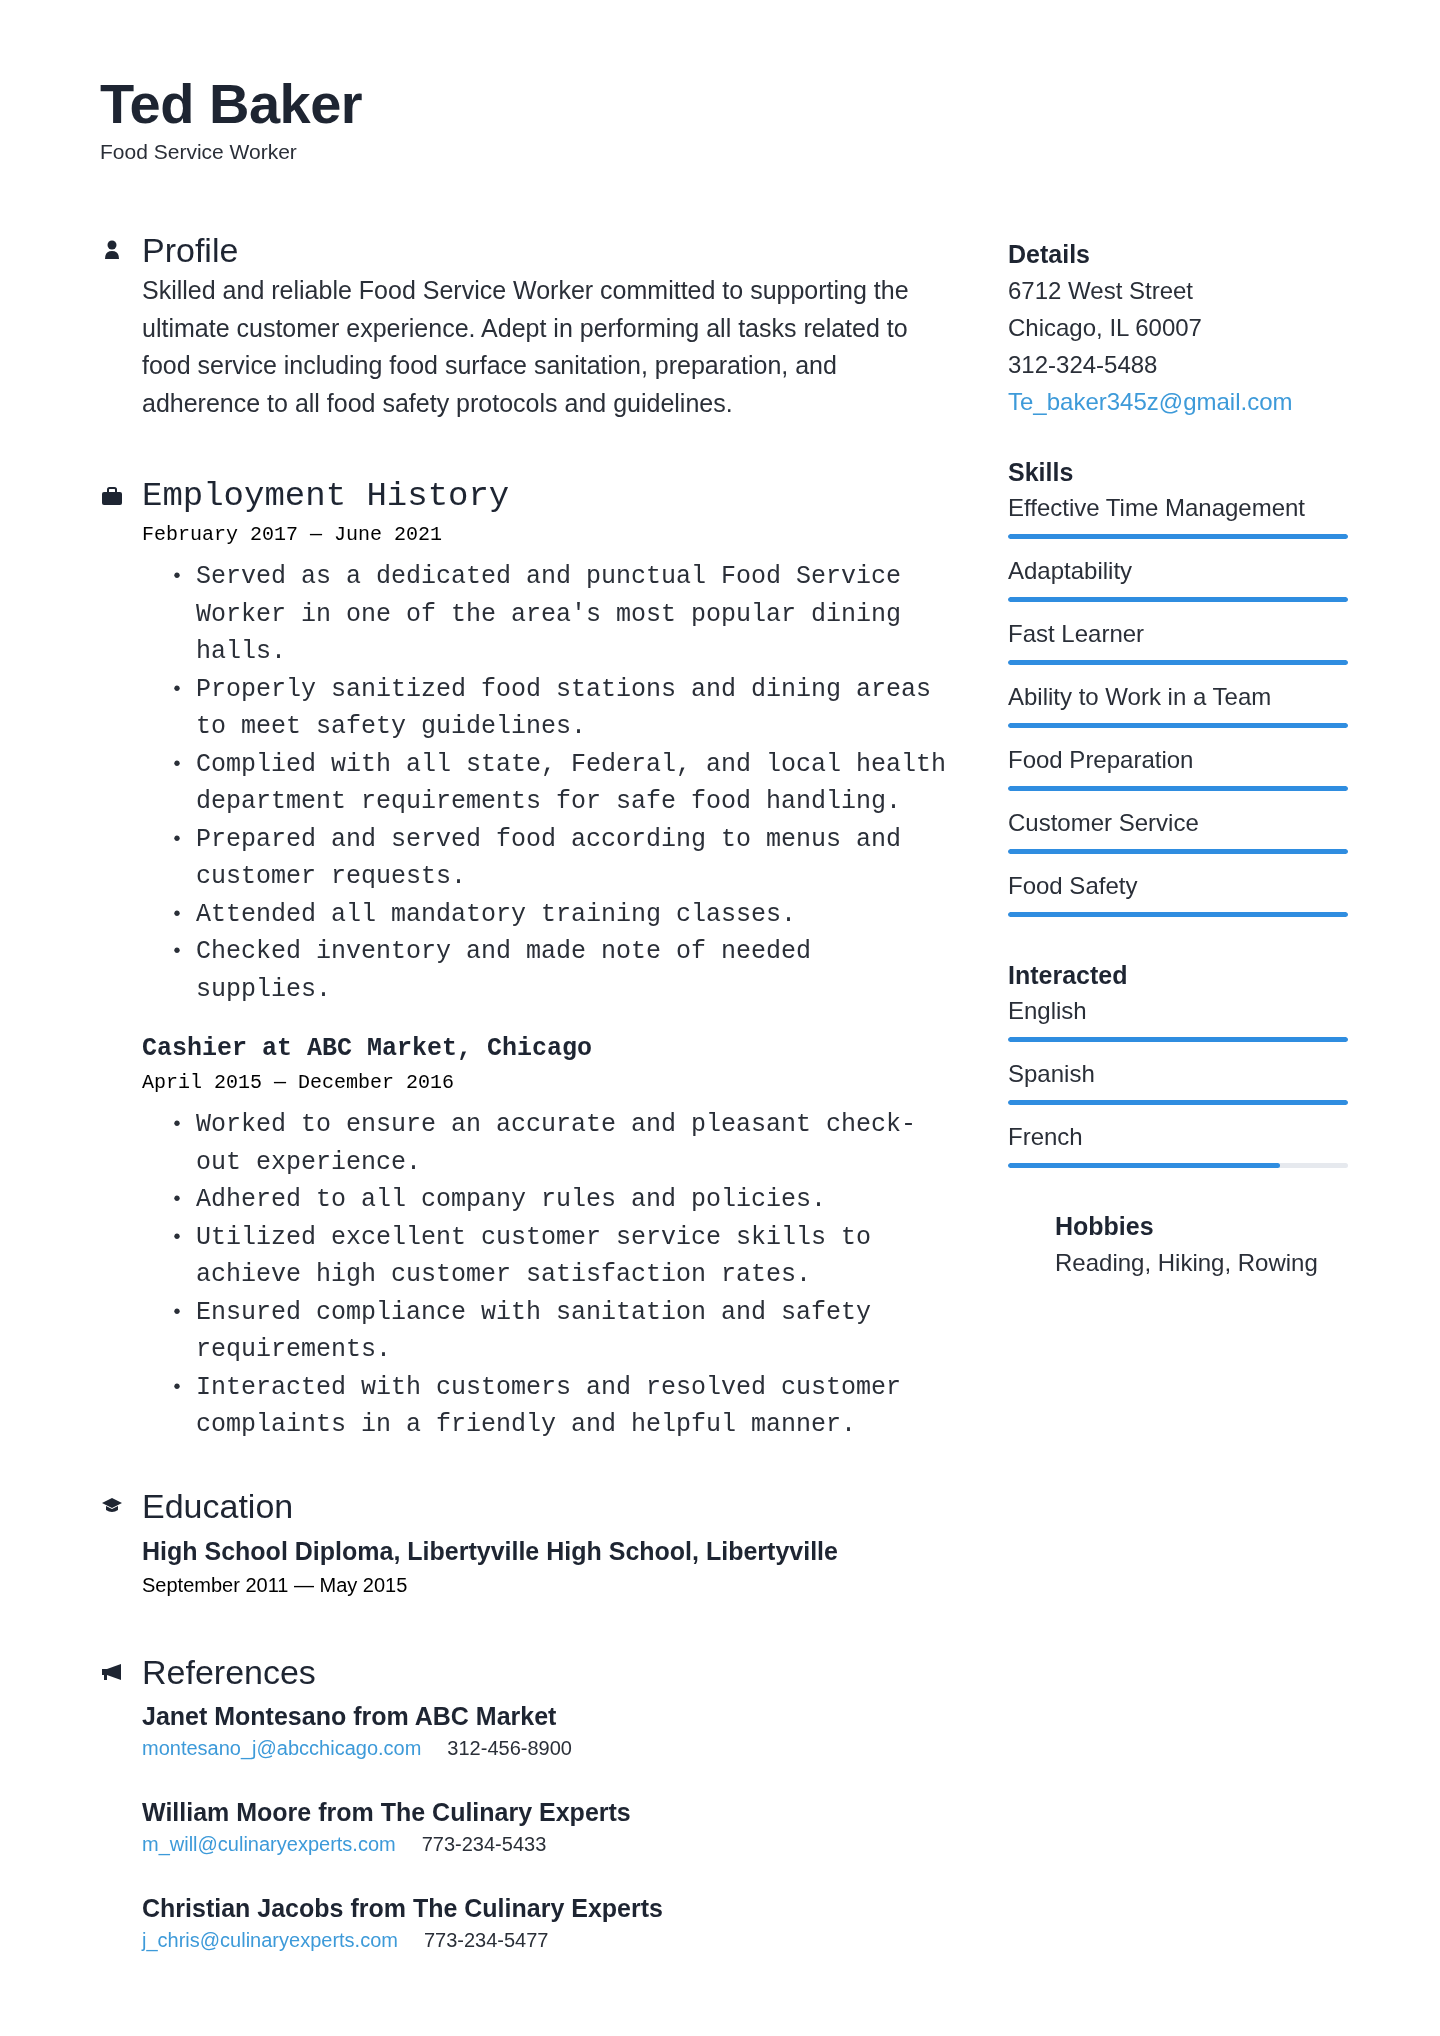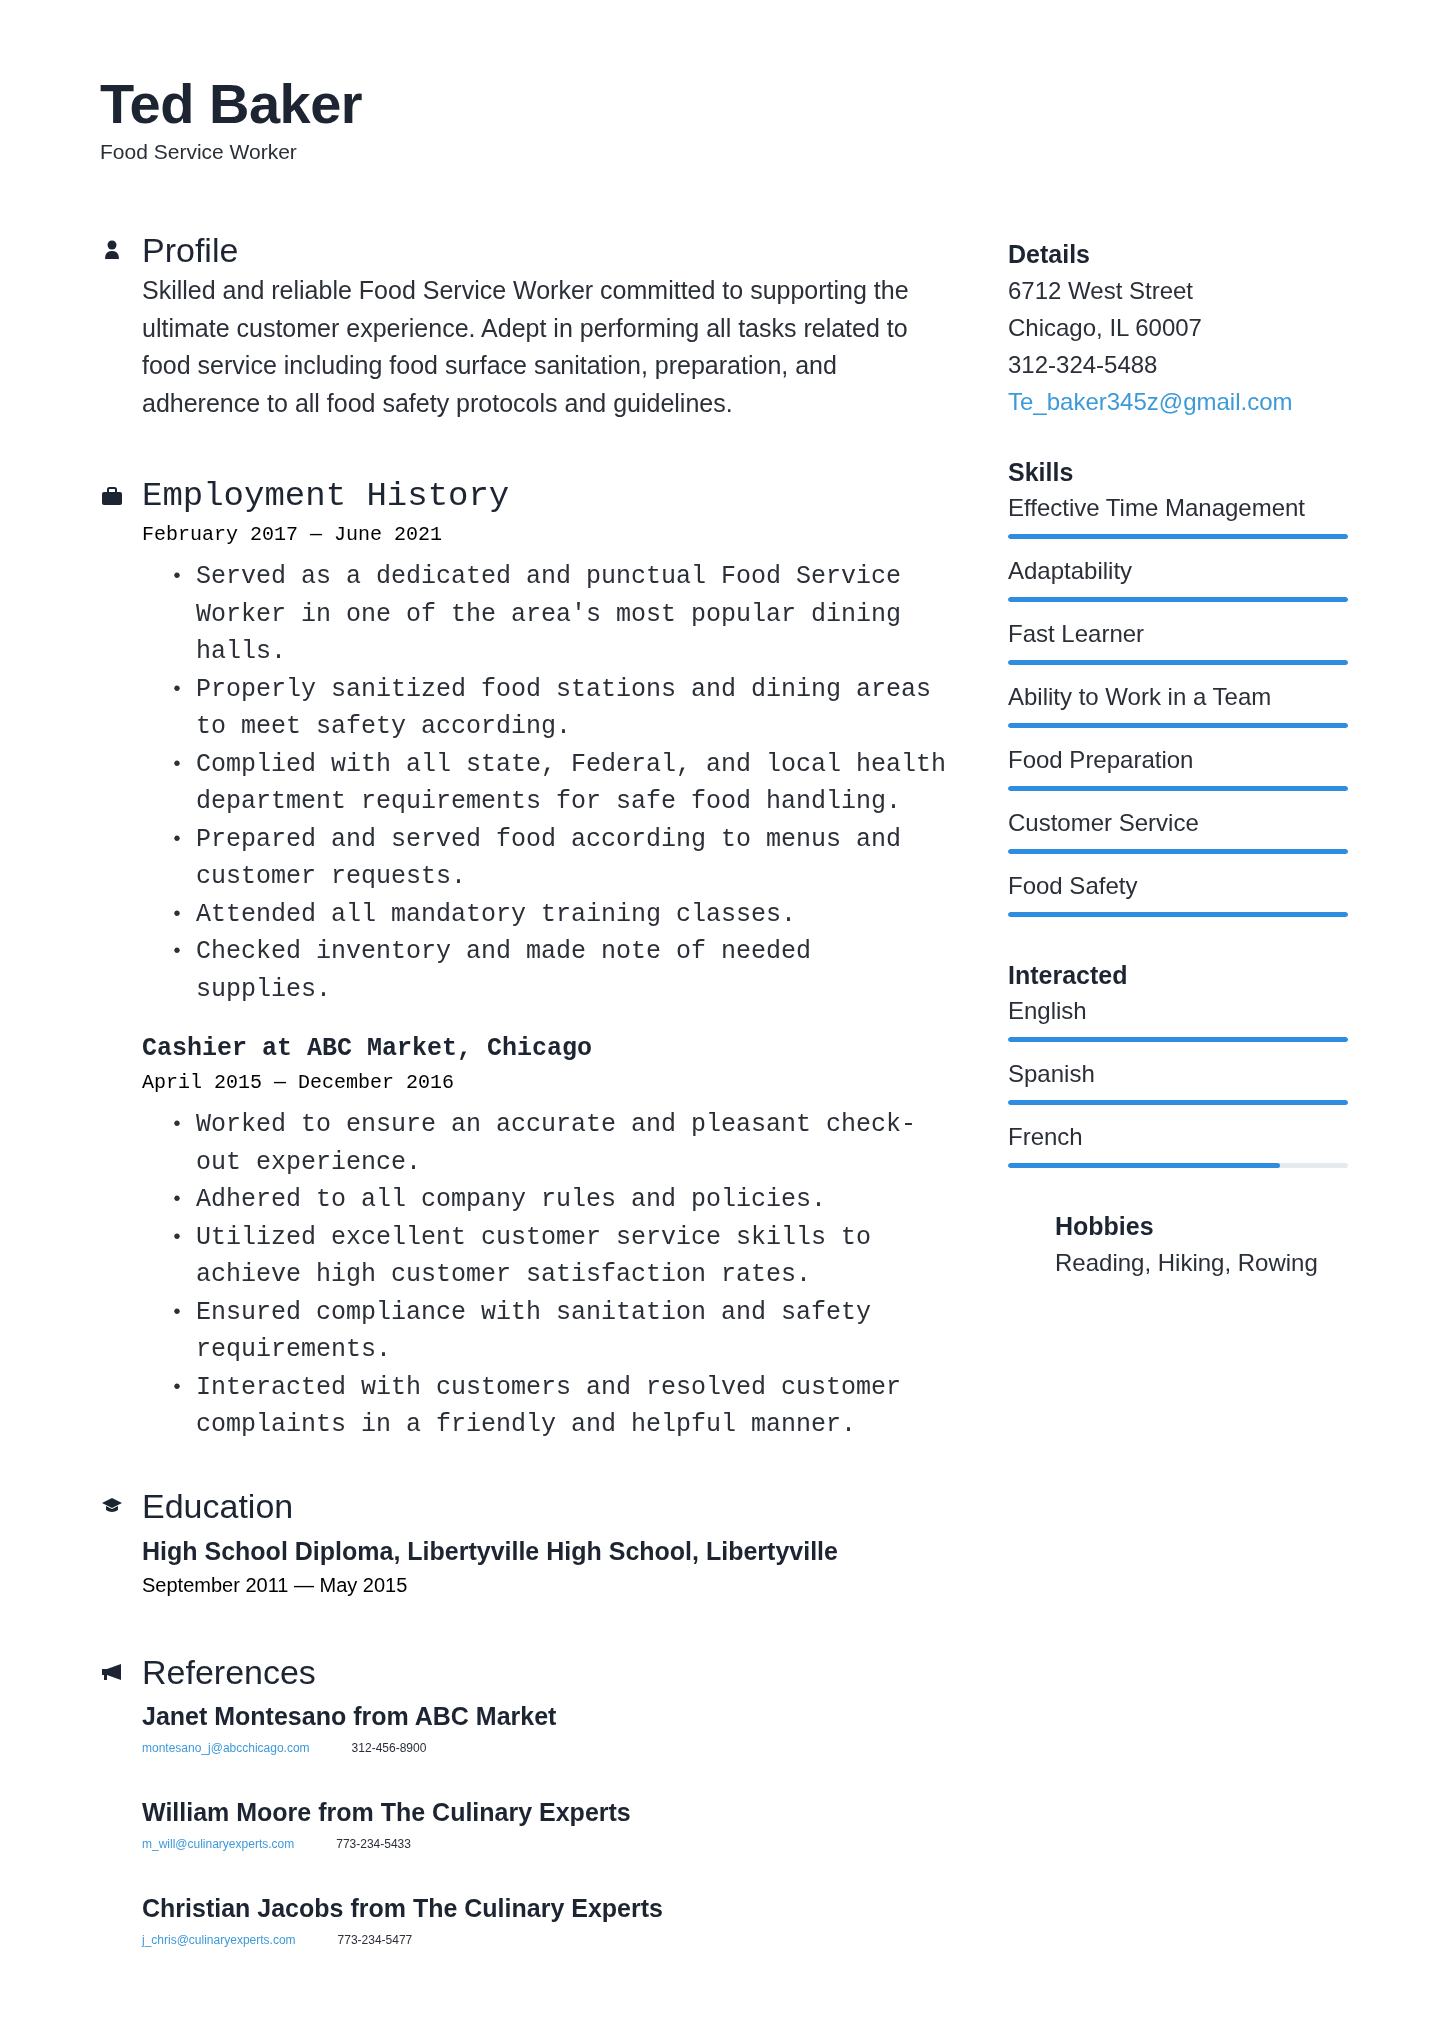--- a/index.html
+++ b/index.html
@@ -27,21 +27,21 @@
 
     .job-title-line { font-size: 25px; font-weight: bold; color: #1e2532; margin-top: 6px; line-height: 34px; }
     .dates { font-size: 20px; color: #000000; line-height: 34px; }
     .bullets { list-style: none; margin-left: 54px; margin-top: 6px; }
     .bullets li { position: relative; font-size: 25px; line-height: 37.5px; color: #2a2f38; }
     .bullets li::before { content: "\2022"; position: absolute; left: -25px; color: #2a2f38; font-size: 20px; }
     .job { margin-bottom: 24px; }
 
     .ref { margin-bottom: 32px; }
     .ref-name { font-size: 25px; font-weight: bold; color: #1e2532; line-height: 36px; margin-top: 4px; }
-    .ref-contact { font-size: 12px; line-height: 28px; display: flex; gap: 42px; }
+    .ref-contact { font-size: 20px; line-height: 28px; display: flex; gap: 26px; }
     .ref-email { color: #3d9ad9; text-decoration: none; }
     .ref-phone { color: #2a2f38; }
 
     .side-title { font-size: 25px; font-weight: bold; color: #1e2532; line-height: 36px; }
     .side-line { font-size: 24px; color: #2a2f38; line-height: 37px; }
     .side-link { color: #3d9ad9; text-decoration: none; }
     .side-block { margin-bottom: 34px; }
 
     .bar-item { margin-bottom: 14px; }
     .bar-label { font-size: 24px; color: #2a2f38; line-height: 36px; }
@@ -81,21 +81,21 @@
             <rect x="0" y="5" width="20" height="13" rx="2" fill="#1e2532"></rect>
           </svg>
       </span>
       <span class="section-title">Employment History</span>
     </div>
     <div class="content">
       <div class="job">
         <div class="dates">February 2017 — June 2021</div>
         <ul class="bullets">
           <li>Served as a dedicated and punctual Food Service Worker in one of the area's most popular dining halls.</li>
-          <li>Properly sanitized food stations and dining areas to meet safety according.</li>
+          <li>Properly sanitized food stations and dining areas to meet safety guidelines.</li>
           <li>Complied with all state, Federal, and local health department requirements for safe food handling.</li>
           <li>Prepared and served food according to menus and customer requests.</li>
           <li>Attended all mandatory training classes.</li>
           <li>Checked inventory and made note of needed supplies.</li>
         </ul>
       </div>
       <div class="job">
         <div class="job-title-line">Cashier at ABC Market, Chicago</div>
         <div class="dates">April 2015 — December 2016</div>
         <ul class="bullets">

